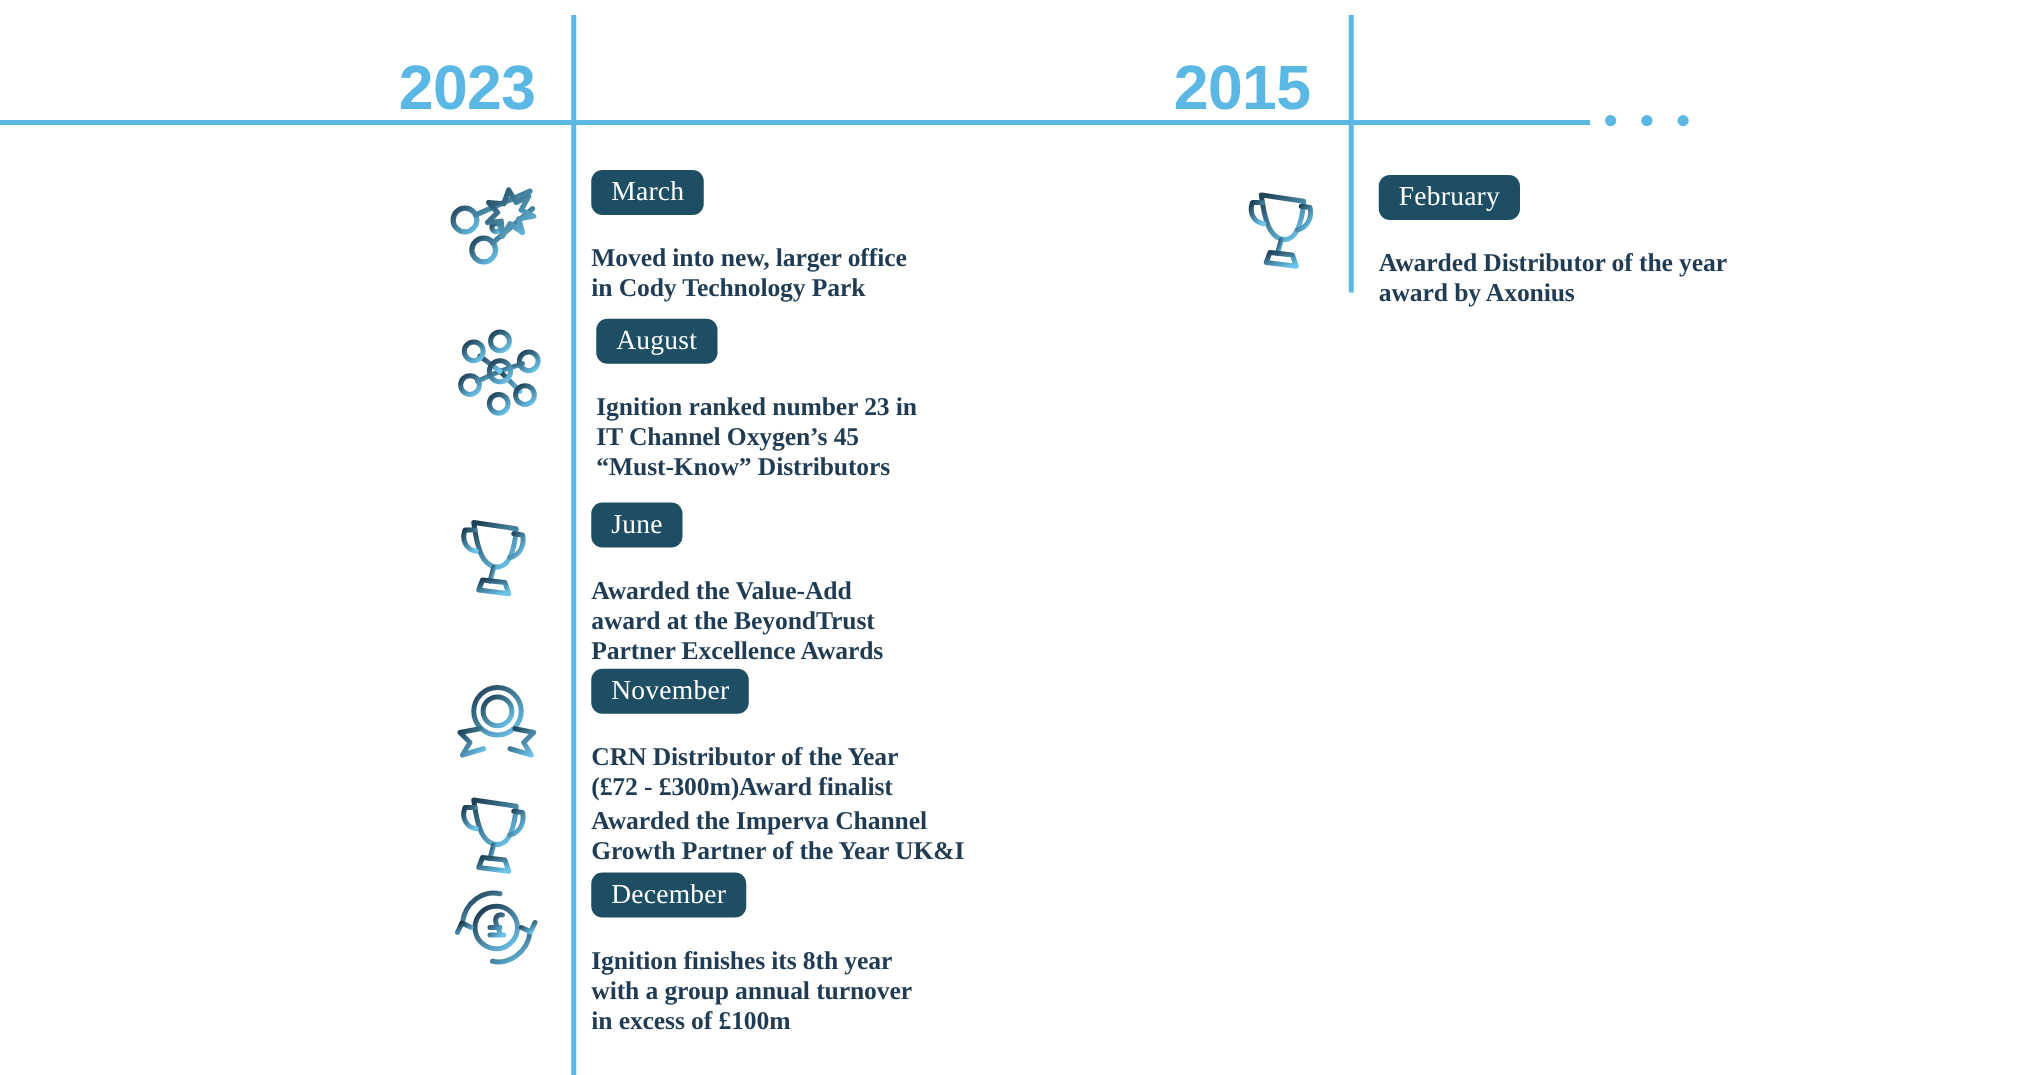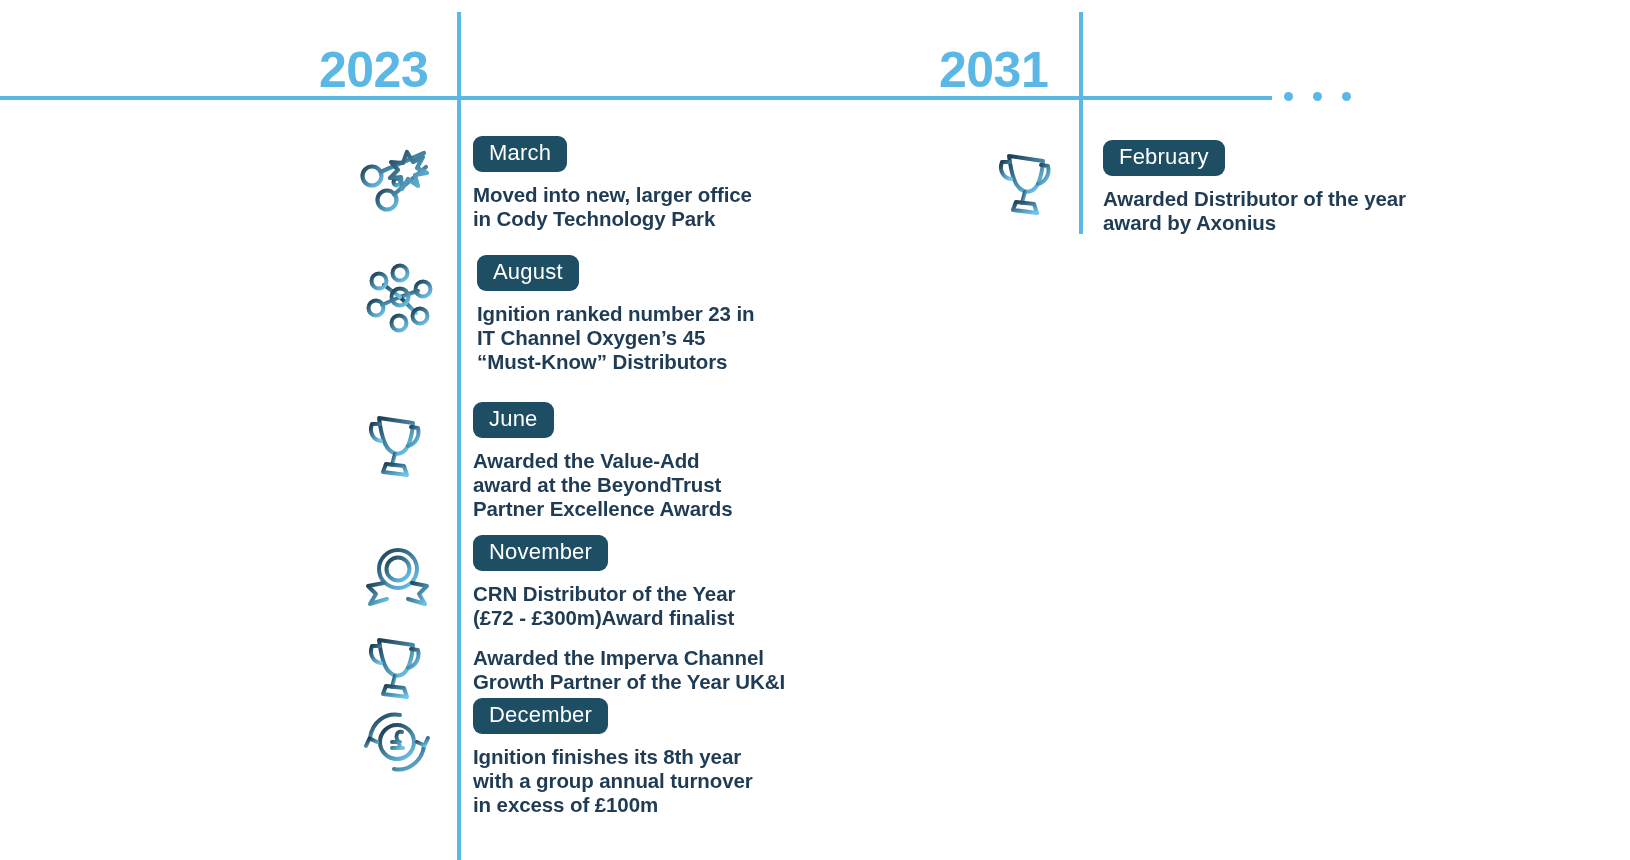--- a/index.html
+++ b/index.html
@@ -89,36 +89,37 @@
     flex: 0 0 96px;
     display: flex;
     align-items: center;
     justify-content: center;
   }
   .icon-wrap svg { display: block; }
 
   .entry-body {
     padding-left: 29px;
     padding-top: 4px;
+    font-family: Liberation Serif, serif;
   }
 
   .month-badge {
     display: inline-block;
     background: #1d4e63;
     color: #ffffff;
     border-radius: 9px;
     padding: 6px 16px 8px 16px;
     font-size: 22px;
     font-weight: 400;
     line-height: 1;
     letter-spacing: 0.2px;
   }
 
   .entry-text {
-    margin-top: 11px;
+    margin-top: 24px;
     font-size: 20.5px;
     font-weight: bold;
     color: #1f3c54;
     line-height: 1.17;
     letter-spacing: -0.1px;
     white-space: pre-line;
   }
   .entry-text.follow {
     margin-top: 0;
   }
@@ -131,21 +132,21 @@
 <div class="axis-dots">
   <i></i>
   <i></i>
   <i></i>
 </div>
 
 <div class="axis-v y2023"></div>
 <div class="axis-v y2024"></div>
 
 <div class="year y2023">2023</div>
-<div class="year y2024">2031</div>
+<div class="year y2024">2015</div>
 
 <div class="col col-2023">
 
   <div class="entry" style="top:132px; left:348px;">
     <div class="icon-wrap">
       <svg width="84" height="84" viewBox="0 0 84 84" fill="none">
         <defs>
           <linearGradient id="gScissors" x1="0" y1="0" x2="1" y2="1">
             <stop offset="0" stop-color="#1f4257"></stop>
             <stop offset="1" stop-color="#6cc5ec"></stop>

